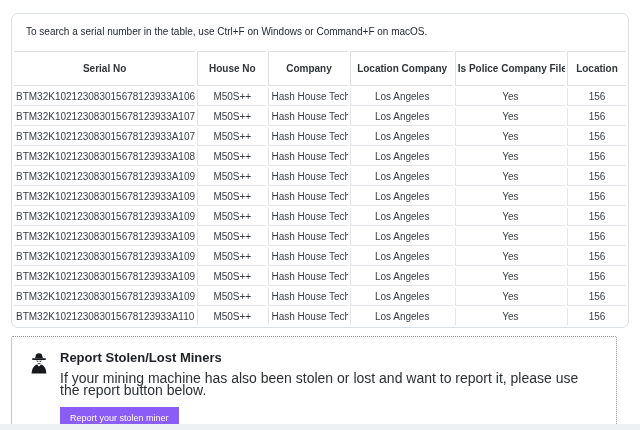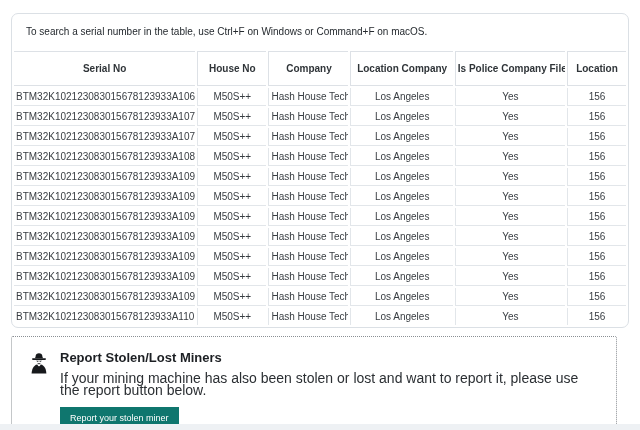--- a/index.html
+++ b/index.html
@@ -72,21 +72,21 @@
     margin-bottom: 7px;
   }
   .report-desc {
     font-size: 14px;
     color: #2b2f33;
     line-height: 12px;
     margin-bottom: 11px;
   }
   .report-button {
     display: inline-block;
-    background: #0f766e;
+    background: #8b5cf6;
     color: #ffffff;
     font-family: "Liberation Sans", sans-serif;
     font-size: 9px;
     padding: 6px 10px 7px 10px;
     border: none;
     border-radius: 0;
     cursor: pointer;
   }
   .bottom-strip {
     position: absolute;

